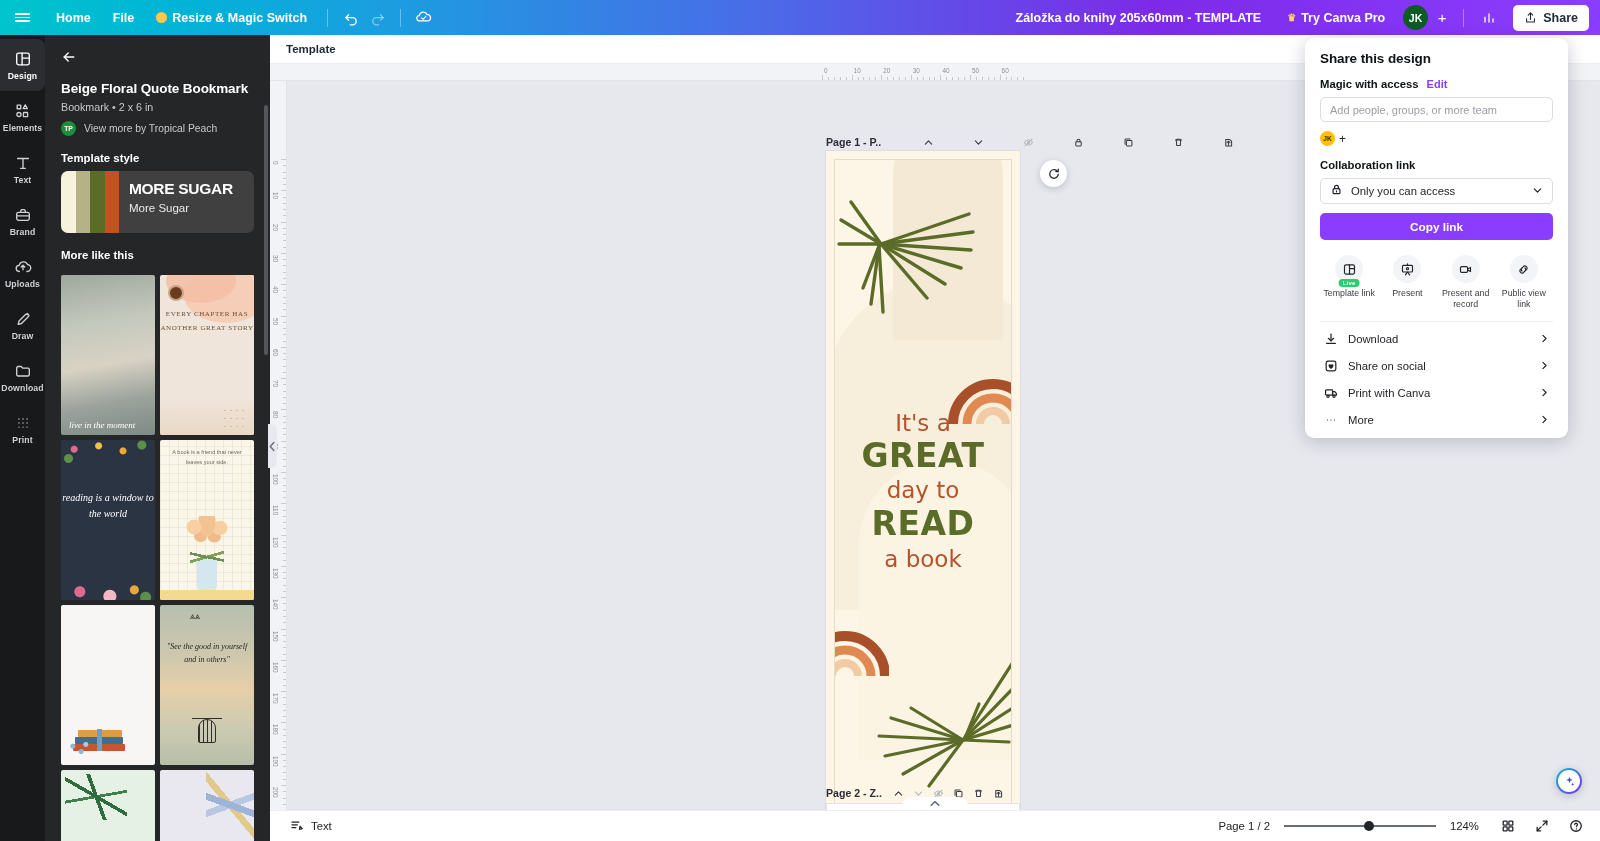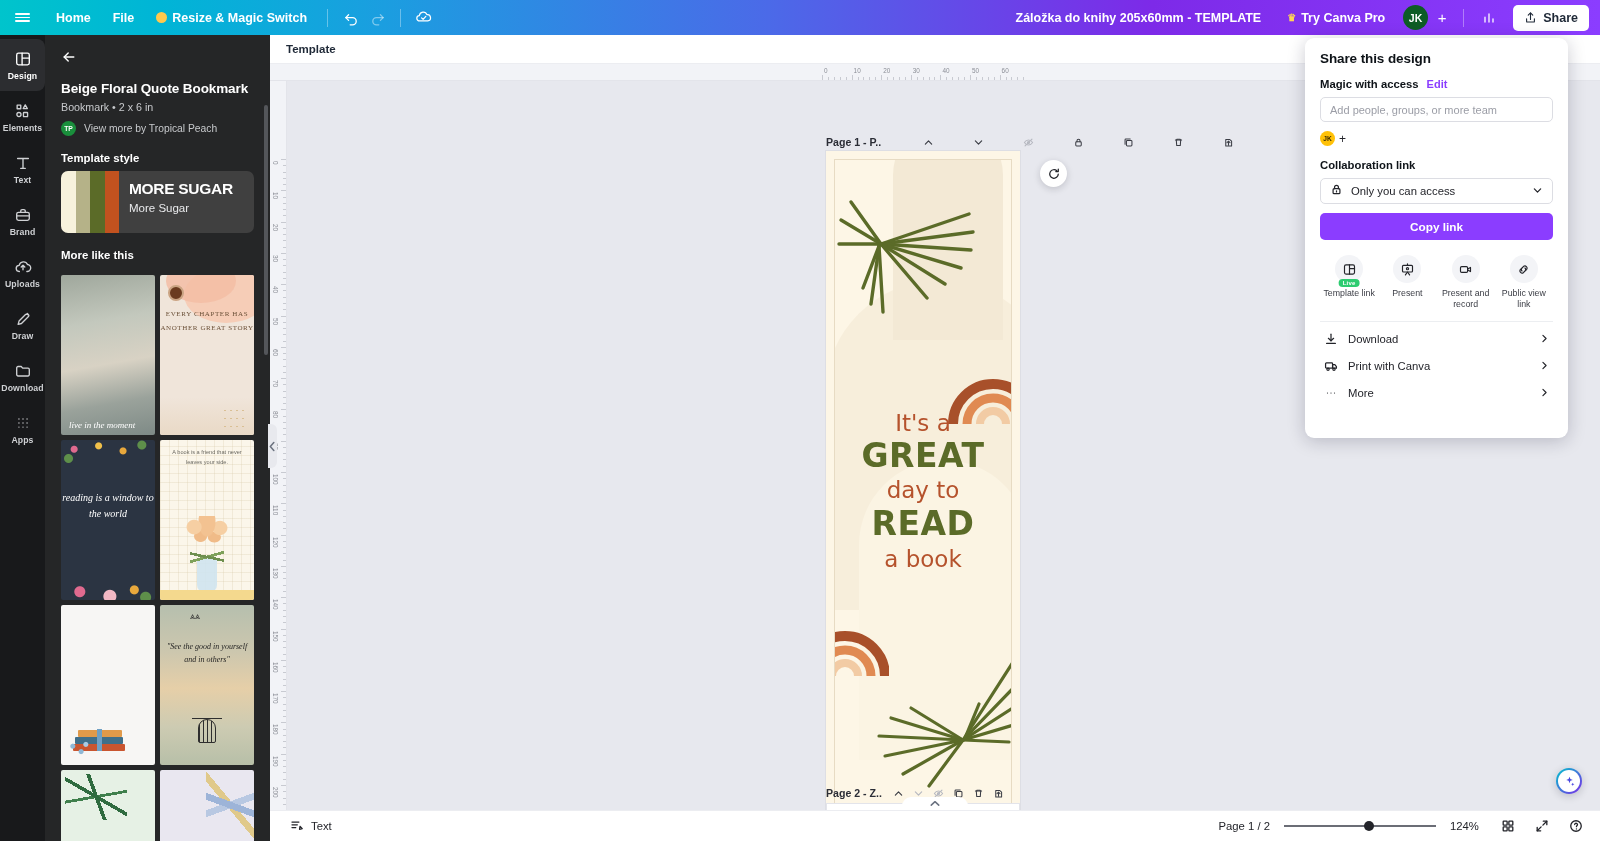--- a/index.html
+++ b/index.html
@@ -358,21 +358,21 @@
           </svg>
       </div>
       <div class="rail-lbl">Download</div>
     </div>
     <div class="rail-item">
       <div class="rail-ico">
         <svg width="18" height="18" viewBox="0 0 20 20" stroke-width="2.4">
           <path d="M5.5 5.5h.01M10 5.5h.01M14.5 5.5h.01M5.5 10h.01M10 10h.01M14.5 10h.01M5.5 14.5h.01M10 14.5h.01M14.5 14.5h.01"></path>
         </svg>
       </div>
-      <div class="rail-lbl">Apps</div>
+      <div class="rail-lbl">Print</div>
     </div>
   </div>
 
   <div class="panel">
     <div class="panel-back">
       <svg width="16" height="16" viewBox="0 0 20 20">
           <path d="M16 10H4"></path>
           <path d="M9 5l-5 5 5 5"></path>
         </svg>
     </div>
@@ -980,20 +980,34 @@
         <span class="li-lbl">Download</span>
         <span class="li-chev">
           <svg width="11" height="11" viewBox="0 0 14 14">
               <path d="M5 3l4 4-4 4"></path>
             </svg>
         </span>
       </div>
       <div class="sp-li">
         <span class="li-ico">
           <svg width="14" height="14" viewBox="0 0 16 16">
+              <rect x="2.5" y="2.5" width="11" height="11" rx="2"></rect>
+              <path d="M8 11.2s2.8-1.8 2.8-3.6A1.5 1.5 0 008 6.7a1.5 1.5 0 00-2.8.9C5.2 9.4 8 11.2 8 11.2z" fill="#23242a" stroke="none"></path>
+            </svg>
+        </span>
+        <span class="li-lbl">Share on social</span>
+        <span class="li-chev">
+          <svg width="11" height="11" viewBox="0 0 14 14">
+              <path d="M5 3l4 4-4 4"></path>
+            </svg>
+        </span>
+      </div>
+      <div class="sp-li">
+        <span class="li-ico">
+          <svg width="14" height="14" viewBox="0 0 16 16">
               <rect x="1.8" y="4.5" width="8" height="6" rx="1"></rect>
               <path d="M9.8 6.5h2.6l1.8 2.2v1.8H9.8z"></path>
               <circle cx="4.6" cy="11.6" r="1.3"></circle>
               <circle cx="11.4" cy="11.6" r="1.3"></circle>
             </svg>
         </span>
         <span class="li-lbl">Print with Canva</span>
         <span class="li-chev">
           <svg width="11" height="11" viewBox="0 0 14 14">
               <path d="M5 3l4 4-4 4"></path>

